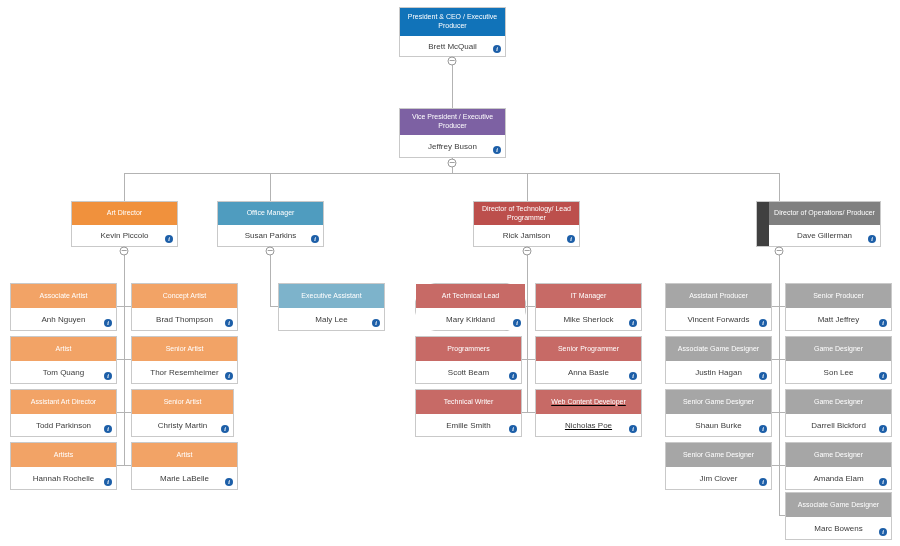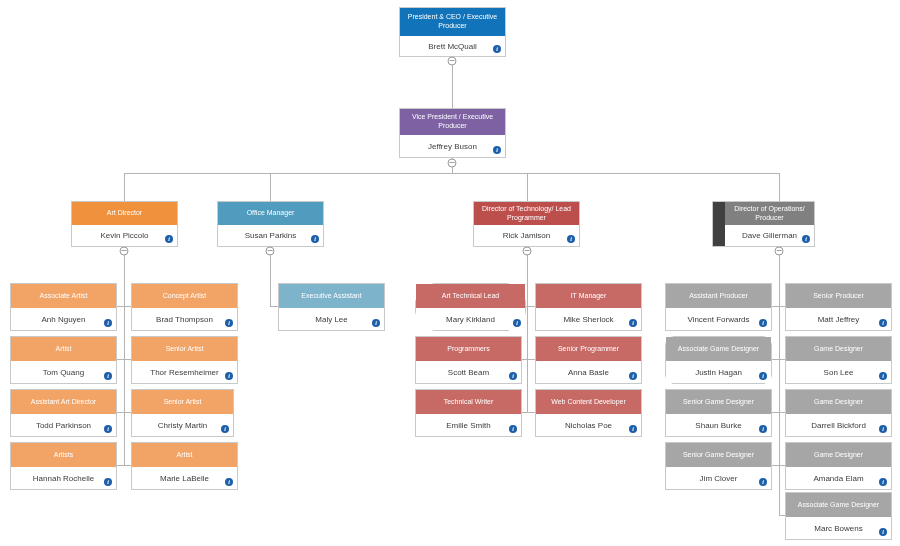--- a/index.html
+++ b/index.html
@@ -97,21 +97,21 @@
       <span class="info">i</span>
     </div>
   </div>
     <div class="node" style="left: 473px; top: 201px; width: 107px;">
     <div class="hdr" style="height: 23px; background: rgb(188, 79, 76);">Director of Technology/ Lead Programmer</div>
     <div class="body" style="height: 21px;">
       <span>Rick Jamison</span>
       <span class="info">i</span>
     </div>
   </div>
-    <div class="node" style="left: 712px; top: 201px; width: 103px; padding-left: 12px;">
+    <div class="node" style="left: 756px; top: 201px; width: 125px; padding-left: 12px;">
     <div class="hdr" style="height: 23px; background: rgb(128, 128, 128);">Director of Operations/ Producer</div>
     <div class="body" style="height: 21px;">
       <span>Dave Gillerman</span>
       <span class="info">i</span>
     </div>
   </div>
     <div class="node" style="left: 10px; top: 283px; width: 107px;">
     <div class="hdr" style="height: 24px; background: rgb(242, 163, 102);">Associate Artist</div>
     <div class="body" style="height: 22px;">
       <span>Anh Nguyen</span>
@@ -202,42 +202,42 @@
       <span class="info">i</span>
     </div>
   </div>
     <div class="node" style="left: 415px; top: 389px; width: 107px;">
     <div class="hdr" style="height: 24px; background: rgb(199, 106, 102);">Technical Writer</div>
     <div class="body" style="height: 22px;">
       <span>Emille Smith</span>
       <span class="info">i</span>
     </div>
   </div>
-    <div class="node" style="left: 535px; top: 389px; width: 107px;">
+    <div class="node" style="left: 535px; top: 389px; width: 107px; text-decoration: underline;">
     <div class="hdr" style="height: 24px; background: rgb(199, 106, 102);">Web Content Developer</div>
     <div class="body" style="height: 22px;">
       <span>Nicholas Poe</span>
       <span class="info">i</span>
     </div>
   </div>
     <div class="node" style="left: 665px; top: 283px; width: 107px;">
     <div class="hdr" style="height: 24px; background: rgb(166, 166, 166);">Assistant Producer</div>
     <div class="body" style="height: 22px;">
       <span>Vincent Forwards</span>
       <span class="info">i</span>
     </div>
   </div>
     <div class="node" style="left: 785px; top: 283px; width: 107px;">
     <div class="hdr" style="height: 24px; background: rgb(166, 166, 166);">Senior Producer</div>
     <div class="body" style="height: 22px;">
       <span>Matt Jeffrey</span>
       <span class="info">i</span>
     </div>
   </div>
-    <div class="node" style="left: 665px; top: 336px; width: 107px; border-radius: 10px;">
+    <div class="node" style="left: 665px; top: 336px; width: 107px;">
     <div class="hdr" style="height: 24px; background: rgb(166, 166, 166);">Associate Game Designer</div>
     <div class="body" style="height: 22px;">
       <span>Justin Hagan</span>
       <span class="info">i</span>
     </div>
   </div>
     <div class="node" style="left: 785px; top: 336px; width: 107px;">
     <div class="hdr" style="height: 24px; background: rgb(166, 166, 166);">Game Designer</div>
     <div class="body" style="height: 22px;">
       <span>Son Lee</span>

